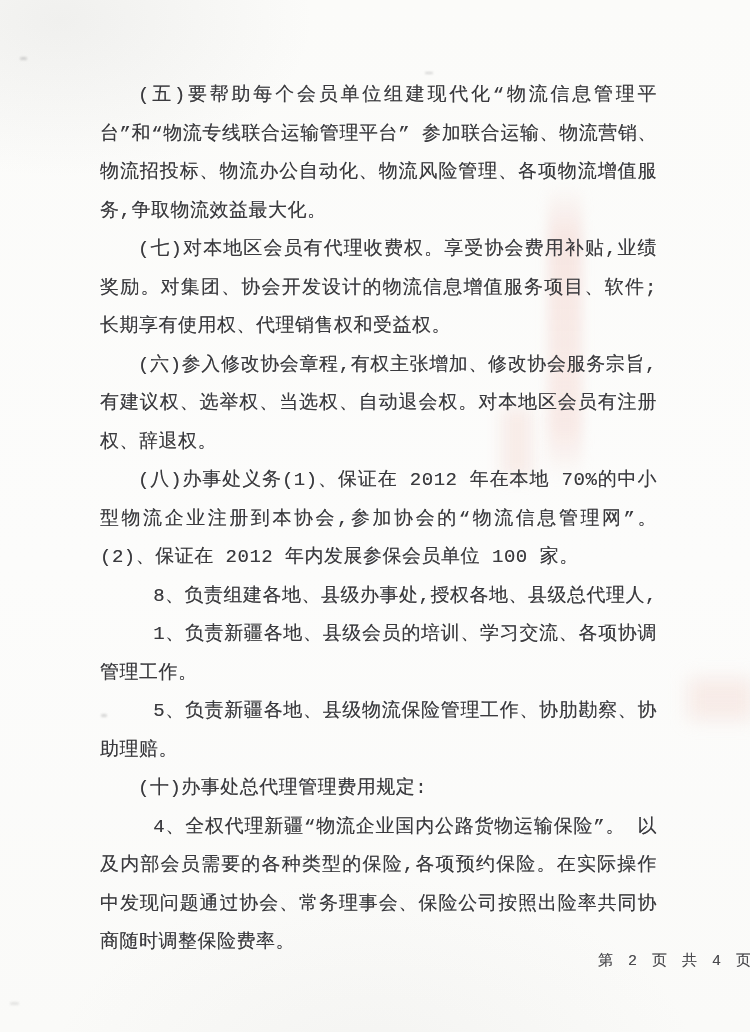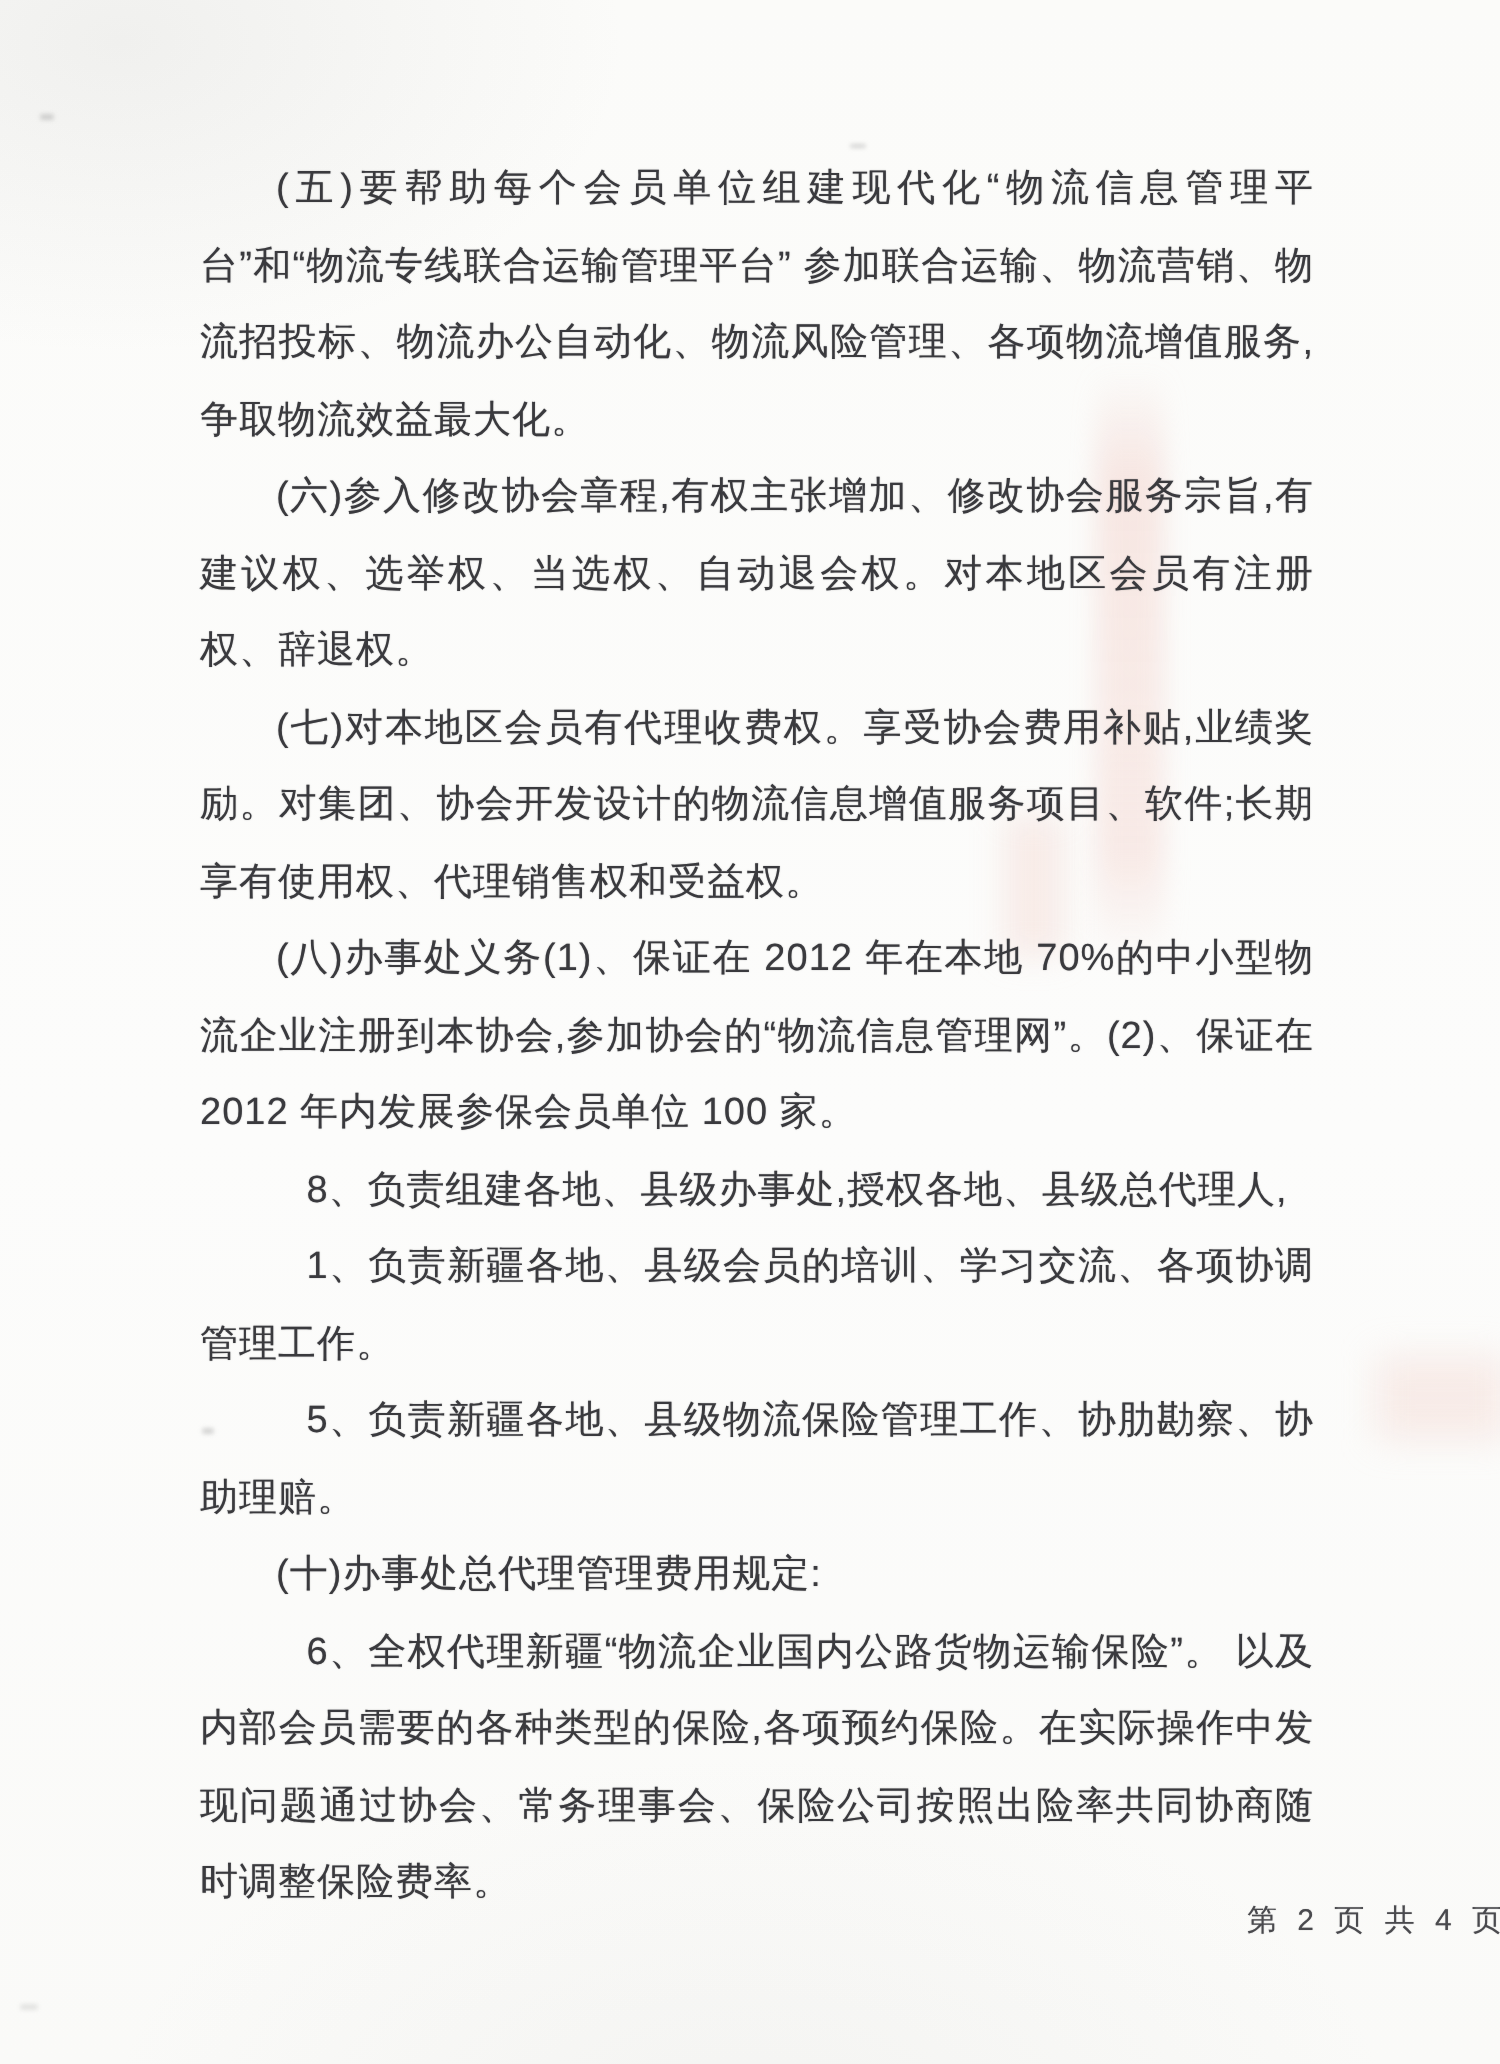--- a/index.html
+++ b/index.html
@@ -9,21 +9,21 @@
   }
   .page {
     position: relative;
     width: 750px;
     height: 1032px;
     overflow: hidden;
     background:
       radial-gradient(ellipse 420px 260px at 8% 2%, rgba(190,190,188,0.18), rgba(190,190,188,0) 60%),
       radial-gradient(ellipse 500px 300px at 50% 104%, rgba(205,205,202,0.14), rgba(205,205,202,0) 65%),
       linear-gradient(180deg, #fbfbf9 0%, #fcfcfb 55%, #fafaf8 100%);
-    font-family: Liberation Sans, sans-serif;
+    font-family: Liberation Mono, monospace;
   }
 
   
   .streak-main {
     position: absolute;
     left: 548px;
     top: 185px;
     width: 34px;
     height: 295px;
     background: linear-gradient(180deg,
@@ -107,25 +107,25 @@
   <div class="streak-main"></div>
   <div class="streak-side"></div>
   <div class="smudge-right"></div>
   <div class="speck speck-a"></div>
   <div class="speck speck-b"></div>
   <div class="speck speck-c"></div>
   <div class="speck speck-d"></div>
 
   <div class="doc">
     <p class="sec">(五)要帮助每个会员单位组建现代化“物流信息管理平台”和“物流专线联合运输管理平台” 参加联合运输、物流营销、物流招投标、物流办公自动化、物流风险管理、各项物流增值服务,争取物流效益最大化。</p>
+    <p class="sec">(七)对本地区会员有代理收费权。享受协会费用补贴,业绩奖励。对集团、协会开发设计的物流信息增值服务项目、软件;长期享有使用权、代理销售权和受益权。</p>
     <p class="sec">(六)参入修改协会章程,有权主张增加、修改协会服务宗旨,有建议权、选举权、当选权、自动退会权。对本地区会员有注册权、辞退权。</p>
-    <p class="sec">(七)对本地区会员有代理收费权。享受协会费用补贴,业绩奖励。对集团、协会开发设计的物流信息增值服务项目、软件;长期享有使用权、代理销售权和受益权。</p>
     <p class="sec">(八)办事处义务(1)、保证在 2012 年在本地 70%的中小型物流企业注册到本协会,参加协会的“物流信息管理网”。(2)、保证在 2012 年内发展参保会员单位 100 家。</p>
     <p class="num">8、负责组建各地、县级办事处,授权各地、县级总代理人,</p>
     <p class="num">1、负责新疆各地、县级会员的培训、学习交流、各项协调管理工作。</p>
     <p class="num">5、负责新疆各地、县级物流保险管理工作、协肋勘察、协助理赔。</p>
     <p class="sec">(十)办事处总代理管理费用规定:</p>
-    <p class="num">6、全权代理新疆“物流企业国内公路货物运输保险”。 以及内部会员需要的各种类型的保险,各项预约保险。在实际操作中发现问题通过协会、常务理事会、保险公司按照出险率共同协商随时调整保险费率。</p>
+    <p class="num">4、全权代理新疆“物流企业国内公路货物运输保险”。 以及内部会员需要的各种类型的保险,各项预约保险。在实际操作中发现问题通过协会、常务理事会、保险公司按照出险率共同协商随时调整保险费率。</p>
   </div>
 
   <div class="footer">第 2 页 共 4 页</div>
 
 </div>
 
 </body></html>

